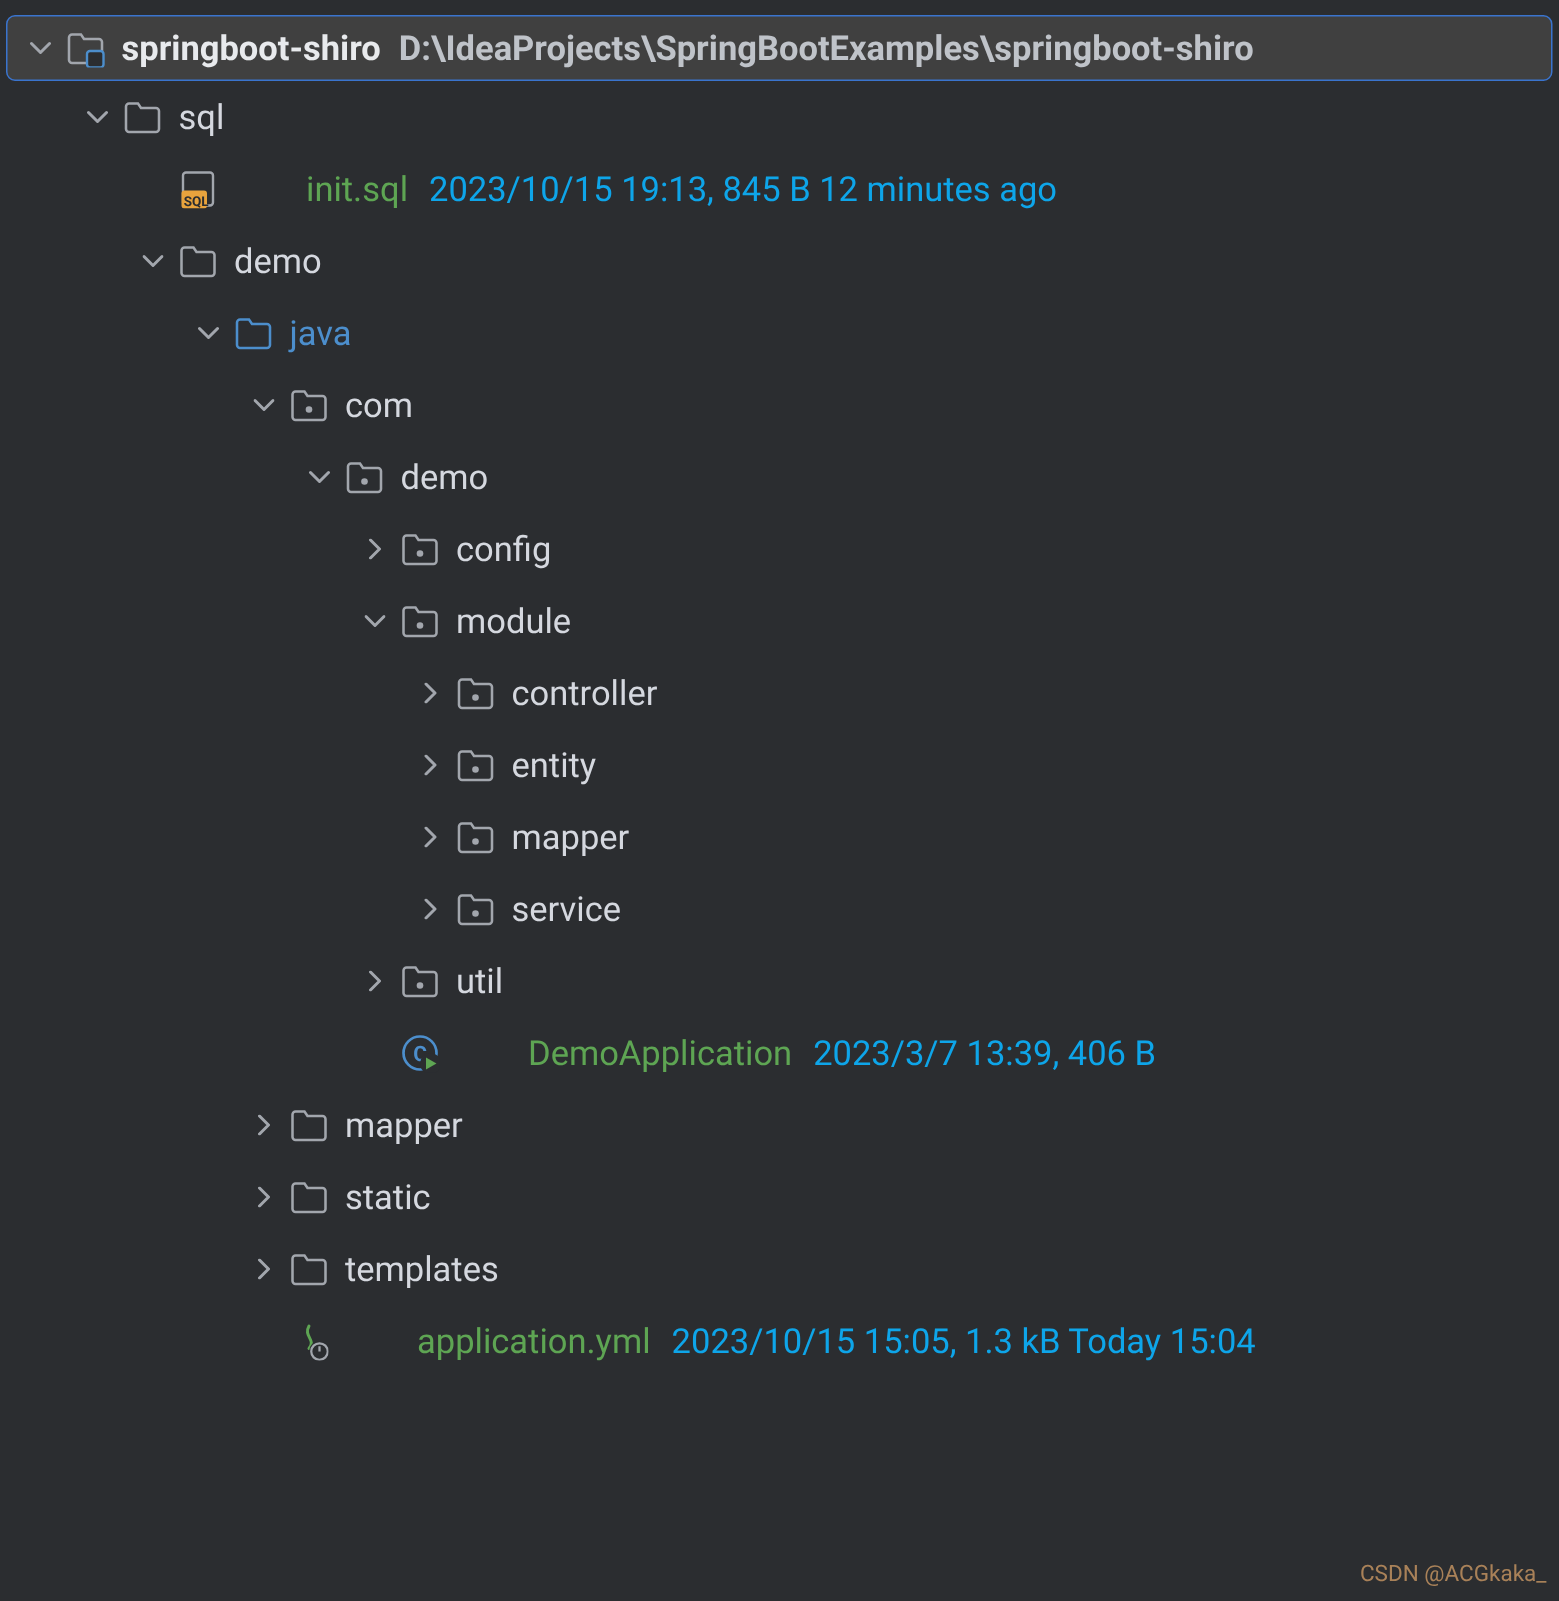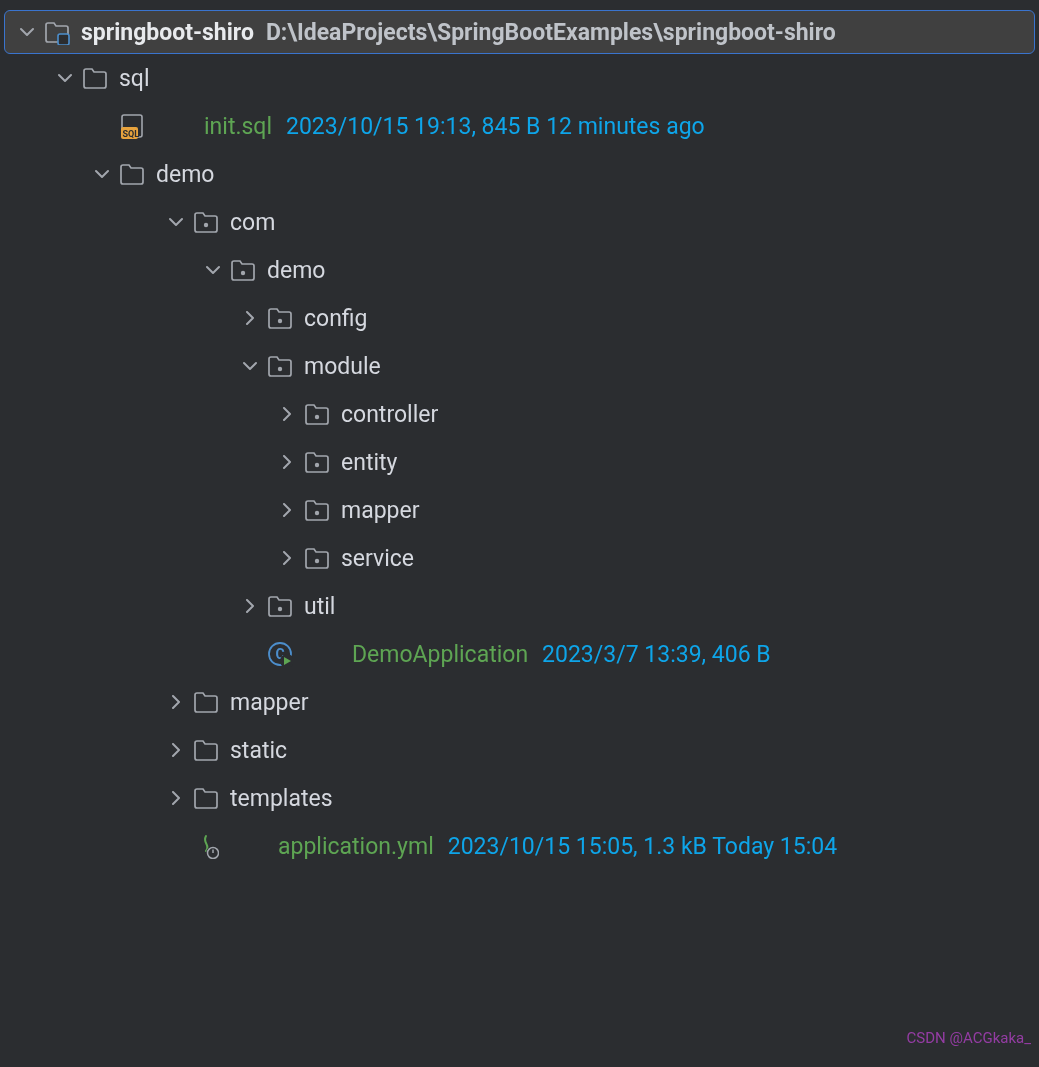--- a/index.html
+++ b/index.html
@@ -51,23 +51,23 @@
     .node-icon svg { width: 26px; height: 26px; }
     .label { color: #d5d8df; }
     .label.bold { font-weight: 700; color: #e8eaed; }
     .label.green { color: #5ea553; margin-left: 48px; }
     .label.blue { color: #4c8ecc; }
     .meta { color: #0ea5e9; margin-left: 14px; }
     .path { color: #bfc3c9; margin-left: 12px; font-weight: 700; }
     .indent { display: inline-block; flex-shrink: 0; }
     .watermark {
       position: absolute;
-      bottom: 20px;
+      bottom: 9px;
       right: 8px;
-      color: #d946ef;
+      color: #fdba74;
       font-size: 15px;
       opacity: 0.6;
     }
   </style>
 </head>
 <body>
 
 <svg width="0" height="0" style="position:absolute">
   <defs>
     <g id="i-arrow-down">
@@ -169,20 +169,34 @@
         </svg>
       </span>
       <span class="node-icon">
         <svg viewBox="0 0 26 26">
           <use href="#i-folder"></use>
         </svg>
       </span>
       <span class="label">demo</span>
     </div>
     <div class="tree-row">
+      <span class="indent" style="width: 129px;"></span>
+      <span class="arrow">
+        <svg viewBox="0 0 14 14">
+          <use href="#i-arrow-down"></use>
+        </svg>
+      </span>
+      <span class="node-icon">
+        <svg viewBox="0 0 26 26">
+          <use href="#i-folder-source"></use>
+        </svg>
+      </span>
+      <span class="label blue">java</span>
+    </div>
+    <div class="tree-row">
       <span class="indent" style="width: 166px;"></span>
       <span class="arrow">
         <svg viewBox="0 0 14 14">
           <use href="#i-arrow-down"></use>
         </svg>
       </span>
       <span class="node-icon">
         <svg viewBox="0 0 26 26">
           <use href="#i-package"></use>
         </svg>

